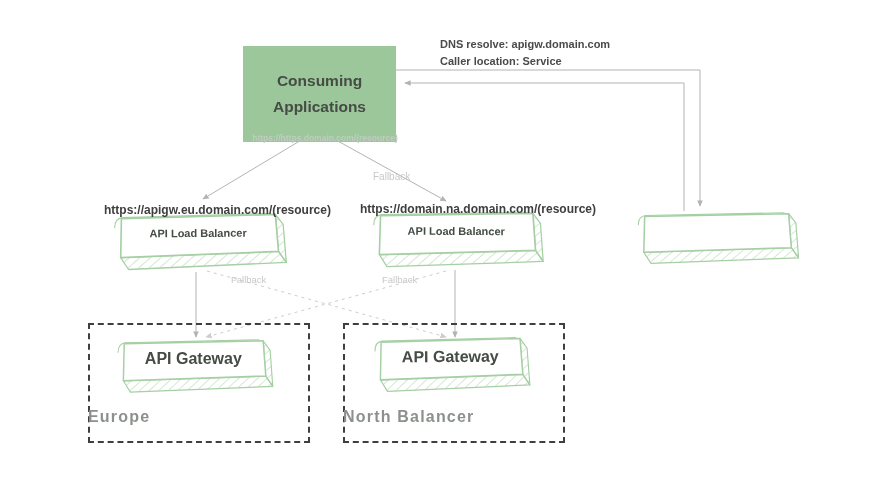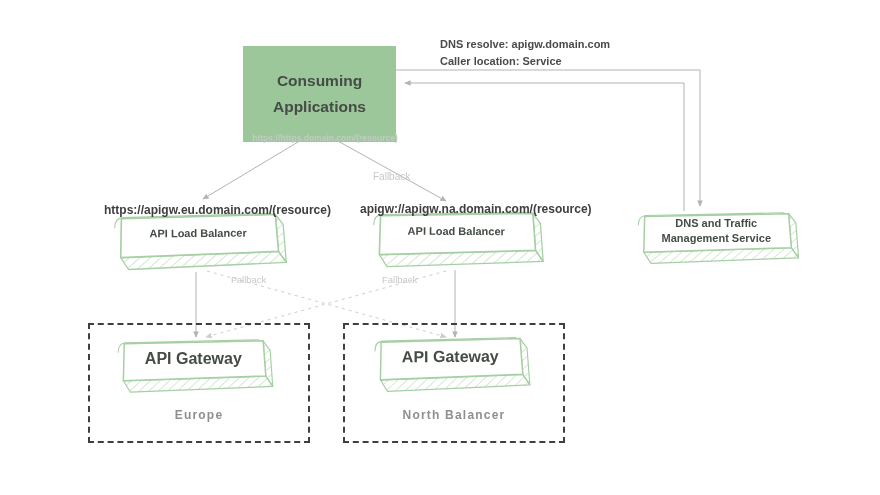--- a/index.html
+++ b/index.html
@@ -43,22 +43,22 @@
   .lb-na{left:367px;top:209px;width:182px;height:62px;transform:rotate(.3deg);}
   .dns{left:632px;top:210px;width:172px;height:57px;}
   .gw-eu{left:112px;top:337px;width:166px;height:59px;}
   .gw-na{left:369px;top:335px;width:166px;height:60px;transform:rotate(-.3deg);}
   .gw-eu .slab-label,.gw-na .slab-label{font-size:16px;}
   .dns .slab-label{left:9%;right:11%;font-size:11px;}
   .region{position:absolute;border:2px dashed var(--region-border);background:transparent;}
   .region-eu{left:88px;top:323px;width:218px;height:116px;}
   .region-na{left:343px;top:323px;width:218px;height:116px;}
   .region-label{
-    position:absolute;text-align:center;color:var(--region-label);
-    font-weight:bold;font-size:12px;letter-spacing:1.2px;
+    position:absolute;text-align:left;color:var(--region-label);
+    font-weight:bold;font-size:16px;letter-spacing:1.2px;
   }
   .region-label-eu{left:88px;top:408px;width:222px;}
   .region-label-na{left:343px;top:408px;width:222px;}
   .ann{position:absolute;color:var(--annotation-text);font-weight:bold;font-size:11px;line-height:1.5;}
   .ann-dns-query{left:440px;top:36px;}
   .ann-dns-answer{left:437px;top:91px;}
   .url-label{position:absolute;font-weight:bold;font-size:12px;color:var(--url-label);text-align:center;white-space:nowrap;}
   .url-eu{left:104px;top:203px;width:180px;}
   .url-na{left:360px;top:202px;width:180px;}
   .url-faded{left:245px;top:133px;width:160px;color:var(--faded-label);font-size:8.5px;}
@@ -121,39 +121,38 @@
     <svg viewBox="0 0 190 62" preserveAspectRatio="none">
         <use href="#slab" xlink:href="#slab"></use>
       </svg>
     <div class="slab-label">API Load Balancer</div>
   </div>
 
   <div class="slab-node dns">
     <svg viewBox="0 0 190 62" preserveAspectRatio="none">
         <use href="#slab" xlink:href="#slab"></use>
       </svg>
-    <div class="slab-label">DNS and Traffic Management Service</div>
   </div>
 
   <div class="slab-node gw-eu">
     <svg viewBox="0 0 190 62" preserveAspectRatio="none">
         <use href="#slab" xlink:href="#slab"></use>
       </svg>
     <div class="slab-label">API Gateway</div>
   </div>
 
   <div class="slab-node gw-na">
     <svg viewBox="0 0 190 62" preserveAspectRatio="none">
         <use href="#slab" xlink:href="#slab"></use>
       </svg>
     <div class="slab-label">API Gateway</div>
   </div>
 
   <div class="url-label url-eu">https://apigw.eu.domain.com/(resource)</div>
-  <div class="url-label url-na">apigw://apigw.na.domain.com/(resource)</div>
+  <div class="url-label url-na">https://domain.na.domain.com/(resource)</div>
   <div class="url-label url-faded">https://https.domain.com/(resource)</div>
 
   <div class="ann ann-dns-query">
     <div>DNS resolve: apigw.domain.com</div>
     <div>Caller location: Service</div>
   </div>
 
   <div class="fallback fb-top">Fallback</div>
   <div class="fallback fb-left">Fallback</div>
   <div class="fallback fb-right">Fallback</div>

